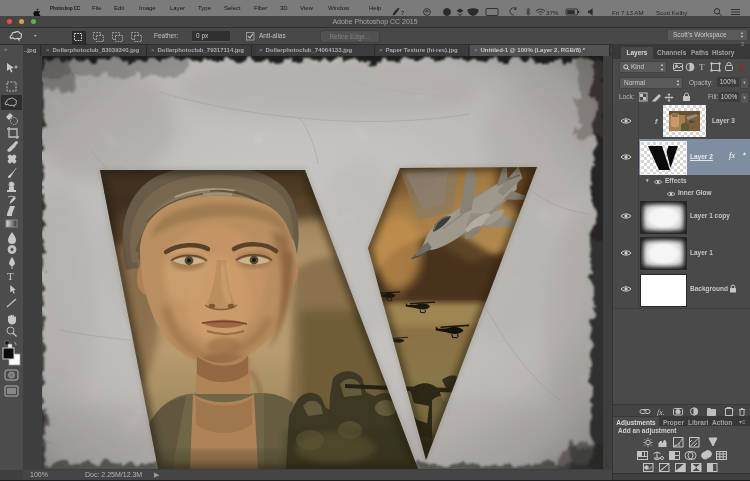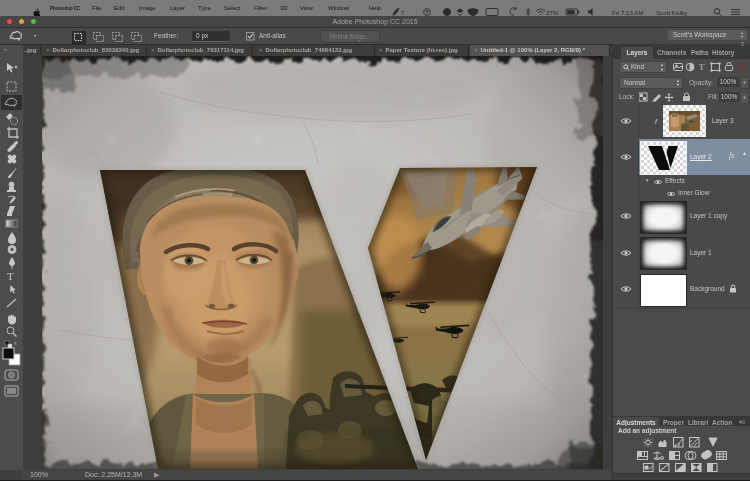--- a/index.html
+++ b/index.html
@@ -26,21 +26,21 @@
     font-size:6px;line-height:11px;white-space:nowrap;overflow:hidden;
     border-right:1px solid #2b2b2b;font-weight:bold;}
   .dtab .x{color:#8f8f8f;margin:0 3px 0 4px;font-weight:normal;}
   
   #toolbar{left:0;top:45px;width:23px;height:425px;background:#4c4c4c;}
   
   #pasteboard{left:23px;top:56px;width:589px;height:414px;background:#3e3e3e;}
   
   #rpanel{left:612px;top:44px;width:138px;height:437px;background:#4a4a4a;
     border-left:1px solid #323232;color:#c6c6c6;font-size:8px;}
-  .lrow{position:absolute;left:0;width:138px;border-bottom:1px solid #404040;background:#494949;}
+  .lrow{position:absolute;left:0;width:138px;border-bottom:1px solid #404040;background:#494949;font-weight:bold;}
   .eye{position:absolute;width:11px;height:8px;}
   .lname{position:absolute;color:#c6c6c6;font-size:6.5px;}
   .thumbwrap{position:absolute;overflow:hidden;}
   .checker{background:
     repeating-conic-gradient(#ffffff 0% 25%, #d6d6d6 0% 50%) 0 0/6px 6px;}
   .paperthumb{width:100%;height:100%;box-shadow:inset 0 0 4px 2px #1e1e1e;background:
     radial-gradient(ellipse at 50% 50%, #f5f5f5 40%, #d4d4d4 62%, #8a8a8a 84%, #3a3a3a 98%);}
   .eye use{stroke-width:1;}
   
   #statusbar{left:23px;top:470px;width:589px;height:10px;background:#454545;
@@ -738,20 +738,37 @@
     </div>
     <svg width="0" height="0">
         <defs>
       <g id="eyeicon">
         <path d="M0 4 C2 1.2 8 1.2 10 4 C8 6.8 2 6.8 0 4 Z" fill="none" stroke="#cfcfcf" stroke-width="1"></path>
         <circle cx="5" cy="4" r="1.6" fill="#cfcfcf"></circle>
       </g>
     </defs>
       </svg>
     
+    <div class="abs" style="left:0;top:360px;width:138px;height:13px;background:#444444;border-top:1px solid #383838;">
+      <svg class="abs" style="left:26px;top:2px;" width="106" height="9" viewBox="0 0 106 9">
+        <g stroke="#bdbdbd" fill="none">
+          <path d="M1 4.5 a2 2 0 0 1 2-2 h2 a2 2 0 0 1 0 4 h-2 a2 2 0 0 1-2-2 Z M5 4.5 a2 2 0 0 1 2-2 h2 a2 2 0 0 1 0 4 h-2"></path>
+          <text x="18" y="7.5" font-size="8" font-style="italic" fill="#bdbdbd" stroke="none" font-family="Liberation Serif">fx.</text>
+          <rect x="34.5" y="1.5" width="9" height="6.5" rx="1"></rect>
+            <circle cx="39" cy="4.7" r="2.2" fill="#bdbdbd"></circle>
+          <circle cx="55" cy="4.5" r="3.6"></circle>
+            <path d="M55 0.9 a3.6 3.6 0 0 1 0 7.2 Z" fill="#bdbdbd"></path>
+          <path d="M68.5 2.5 v-1 h3 l1 1 h4 v6 h-8 Z" fill="#bdbdbd"></path>
+          <rect x="86.5" y="1.5" width="7" height="7"></rect>
+            <path d="M88 1.5 v-1 h4 M93.5 3 h1" stroke="#bdbdbd"></path>
+          <path d="M100 2.5 h6 M101 2.5 v5.5 a0.8 0.8 0 0 0 .8 .8 h2.4 a0.8 0.8 0 0 0 .8-.8 V2.5 M103 1 h0" fill="none"></path>
+            <path d="M102.2 1.5 h1.6 v1 h-1.6 Z" fill="#bdbdbd"></path>
+        </g>
+      </svg>
+    </div>
     
     <div class="abs" style="left:0;top:372px;width:138px;height:10px;background:#383838;">
       <div class="abs" style="left:0px;top:1px;width:46px;height:11px;background:#4a4a4a;color:#d8d8d8;font-size:6.5px;font-weight:bold;line-height:11px;text-align:center;">Adjustments</div>
       <span class="abs" style="left:50px;top:1px;color:#a2a2a2;font-size:6.5px;font-weight:bold;line-height:11px;">Proper</span>
       <span class="abs" style="left:75px;top:1px;color:#a2a2a2;font-size:6.5px;font-weight:bold;line-height:11px;">Librari</span>
       <span class="abs" style="left:99px;top:1px;color:#a2a2a2;font-size:6.5px;font-weight:bold;line-height:11px;">Action</span>
       <span class="abs" style="left:126px;top:1px;color:#9a9a9a;font-size:6px;line-height:11px;">▾≡</span>
     </div>
     <div class="abs" style="left:0;top:382px;width:138px;height:47px;background:#4a4a4a;">
       <span class="abs" style="left:5px;top:1px;color:#cfcfcf;font-size:6.5px;font-weight:bold;">Add an adjustment</span>

